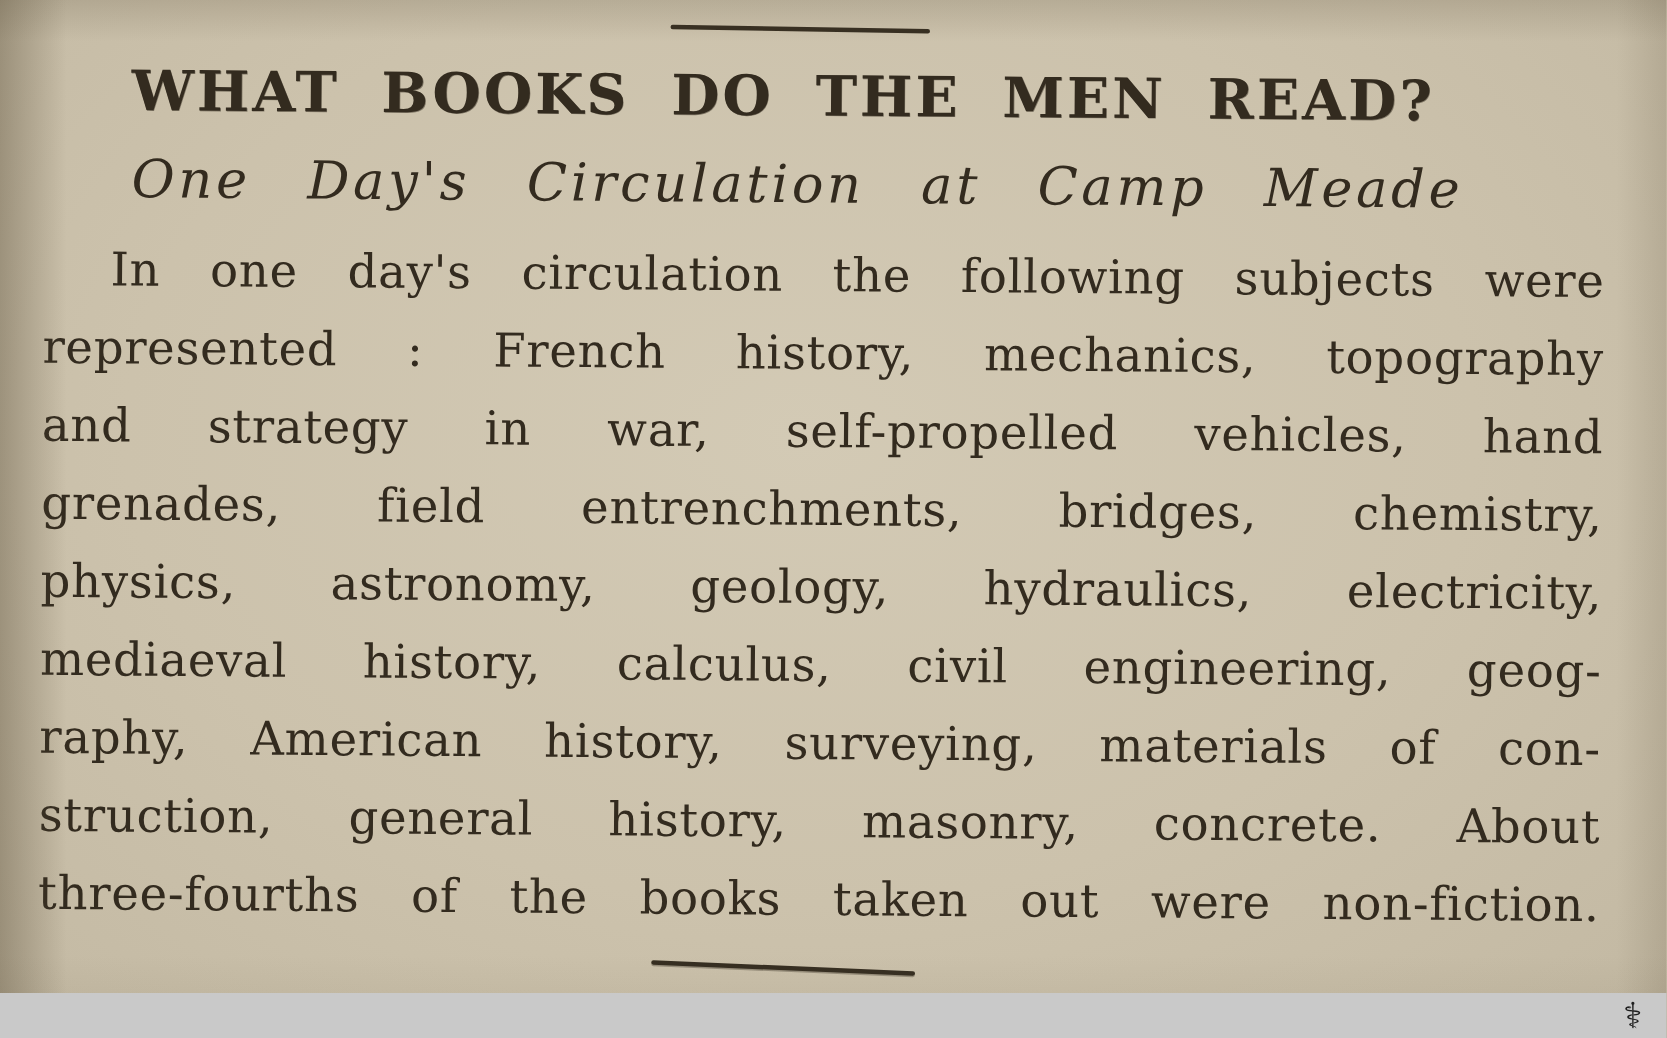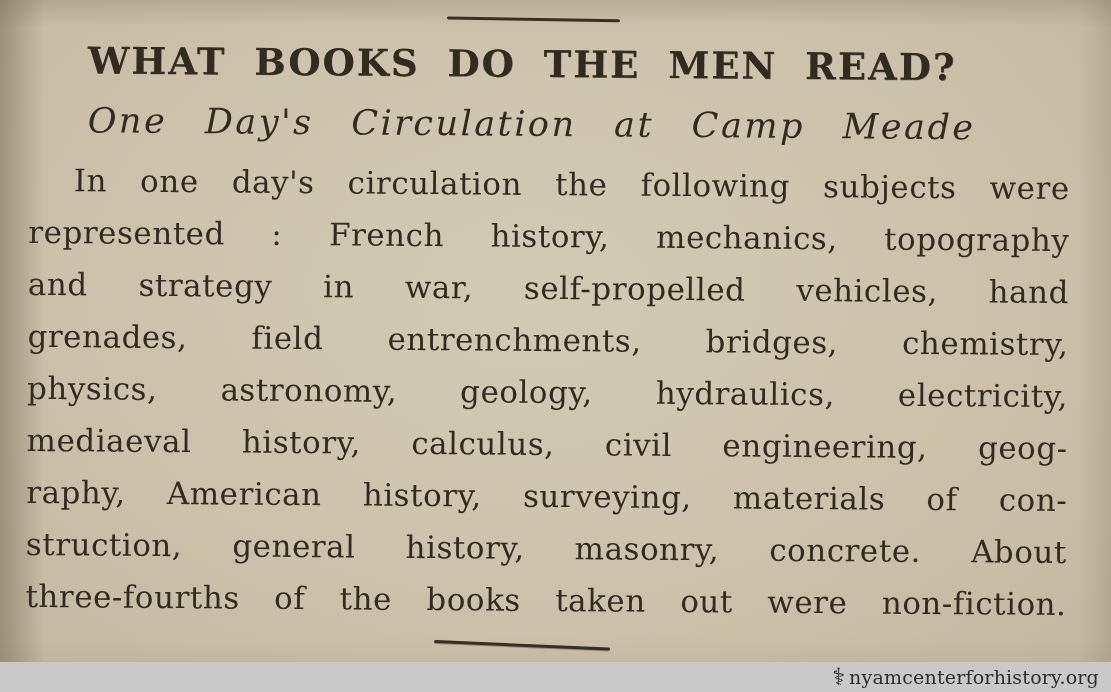--- a/index.html
+++ b/index.html
@@ -89,17 +89,16 @@
       <div class="line">raphy, American history, surveying, materials of con-</div>
       <div class="line">struction, general history, masonry, concrete. About</div>
       <div class="line">three-fourths of the books taken out were non-fiction.</div>
     </div>
 
     <div class="rule rule-bottom"></div>
   </div>
 
   <div class="watermark-bar">
     <span class="wm-icon">⚕</span>
-    <span class="wm-text">nyamcenterforhistory.org</span>
   </div>
 
   <div class="vignette"></div>
 </div>
 
 </body></html>

